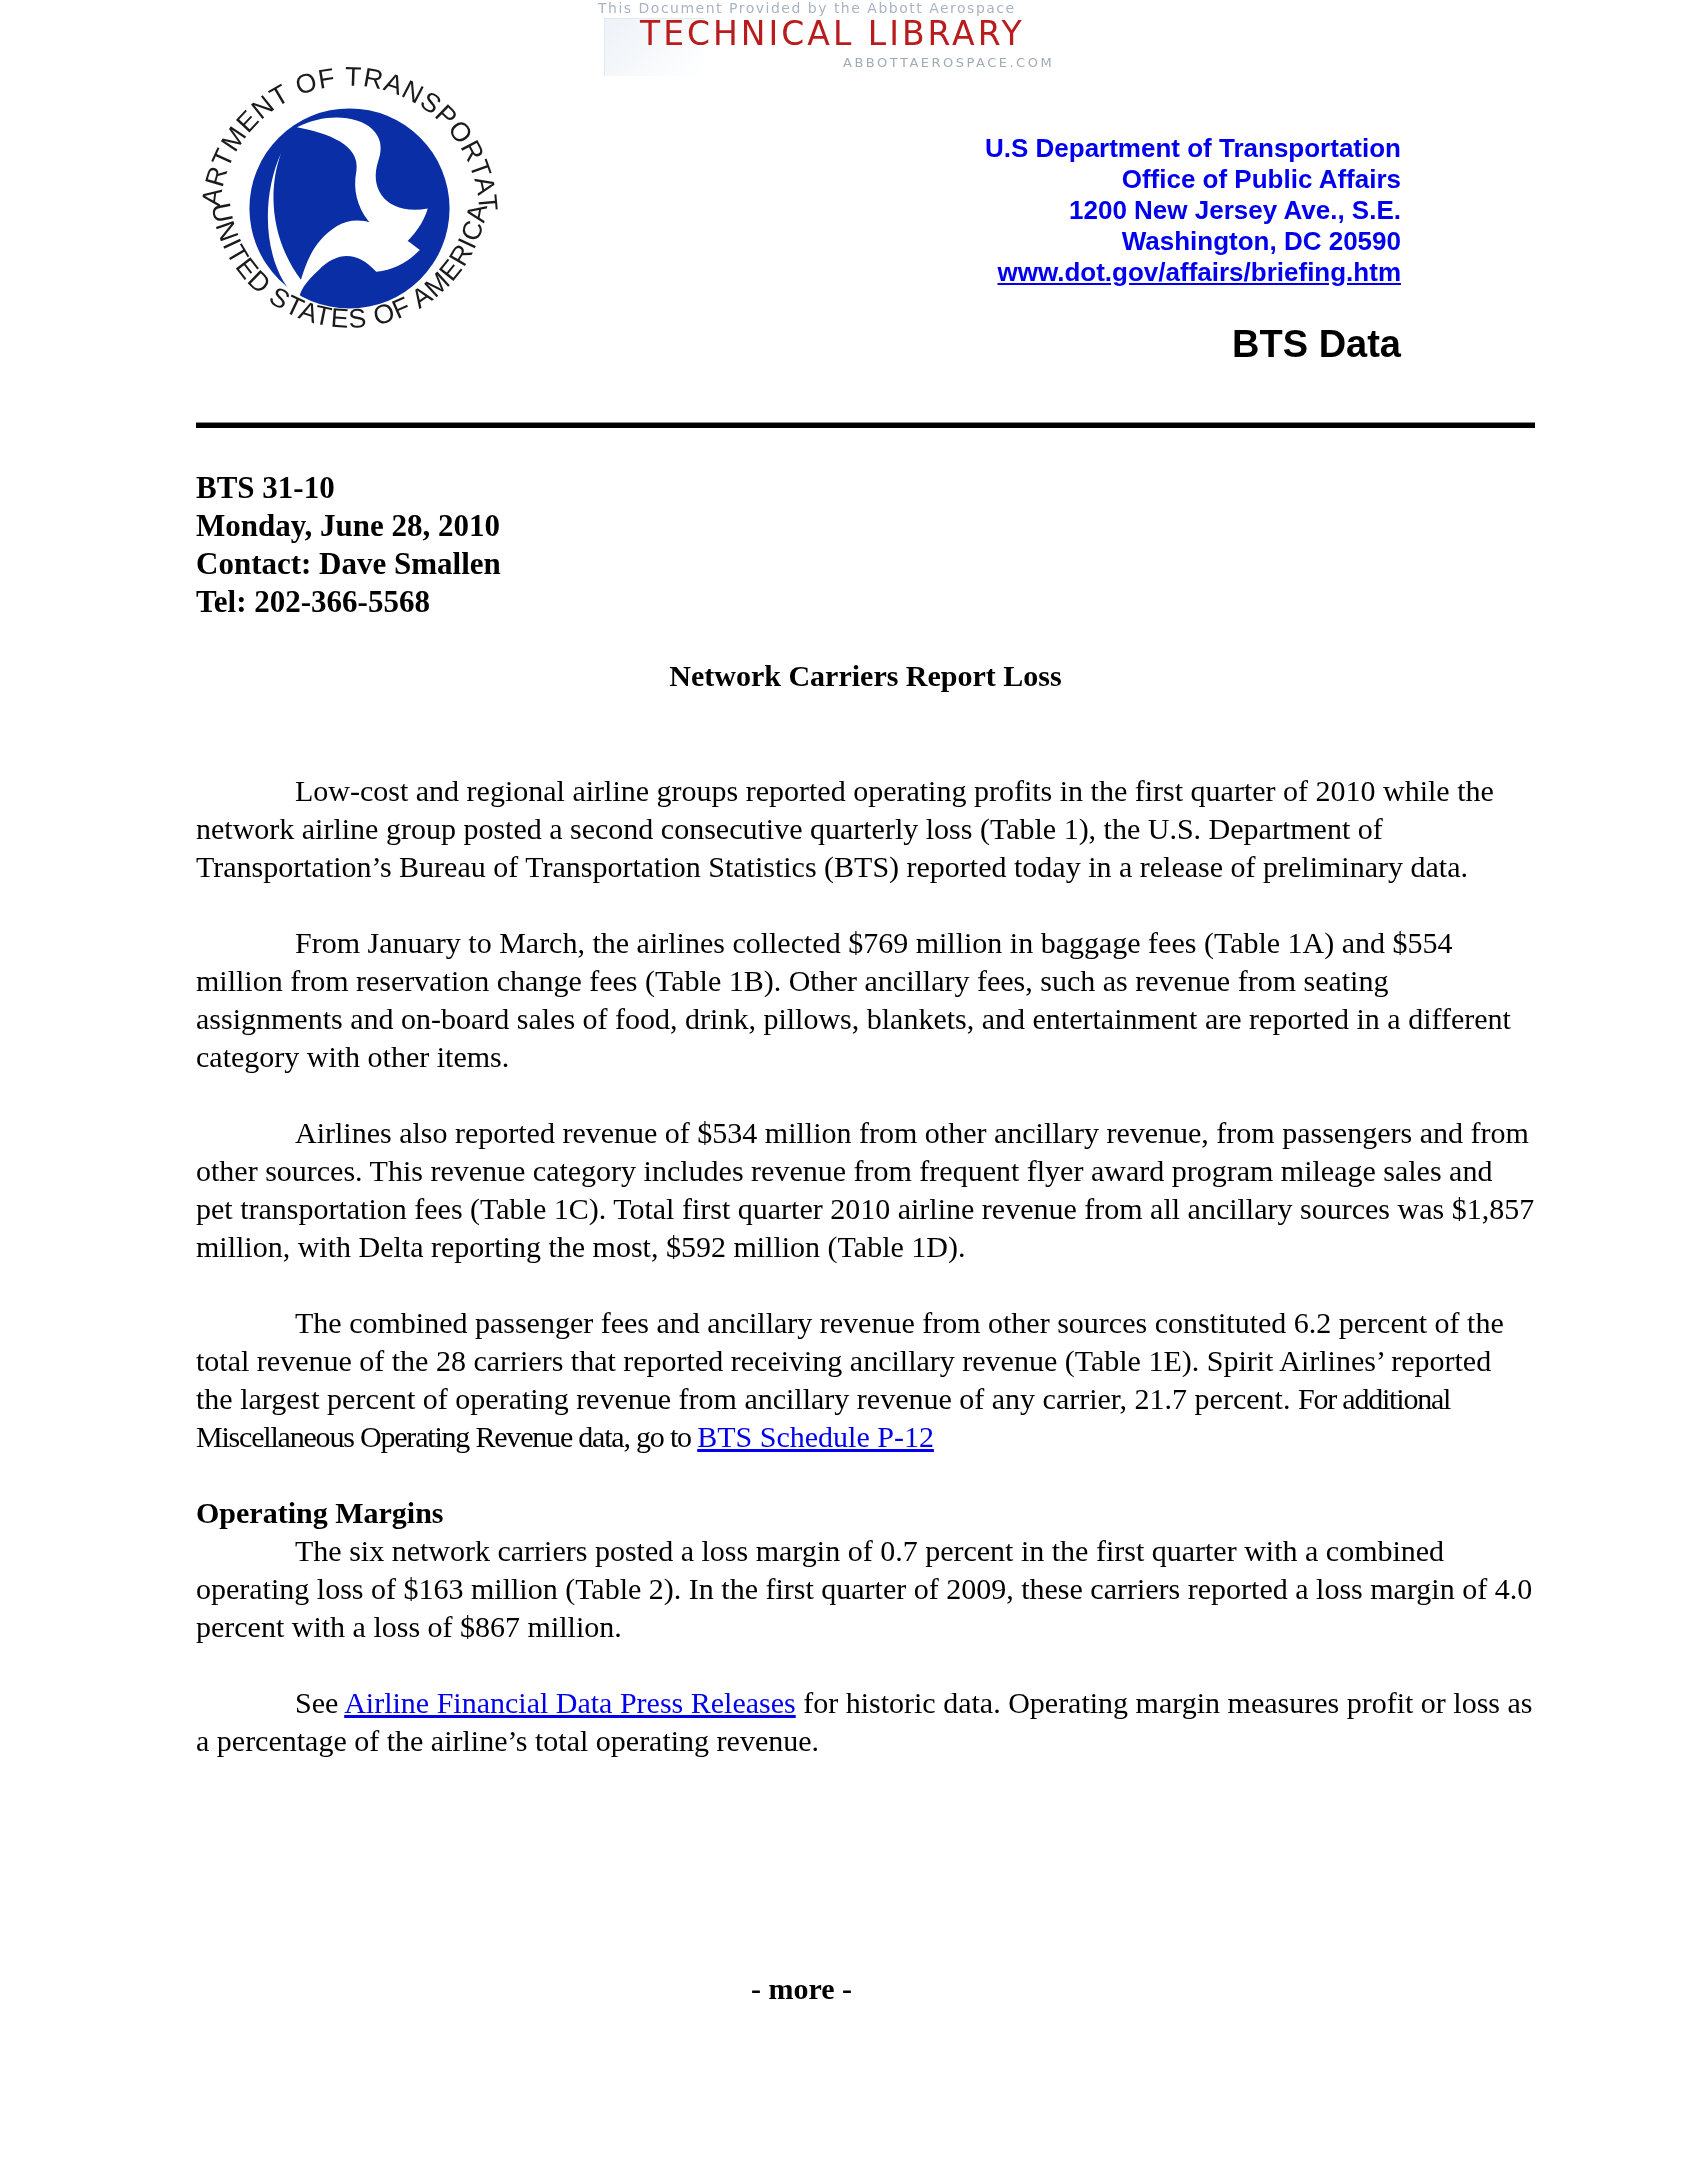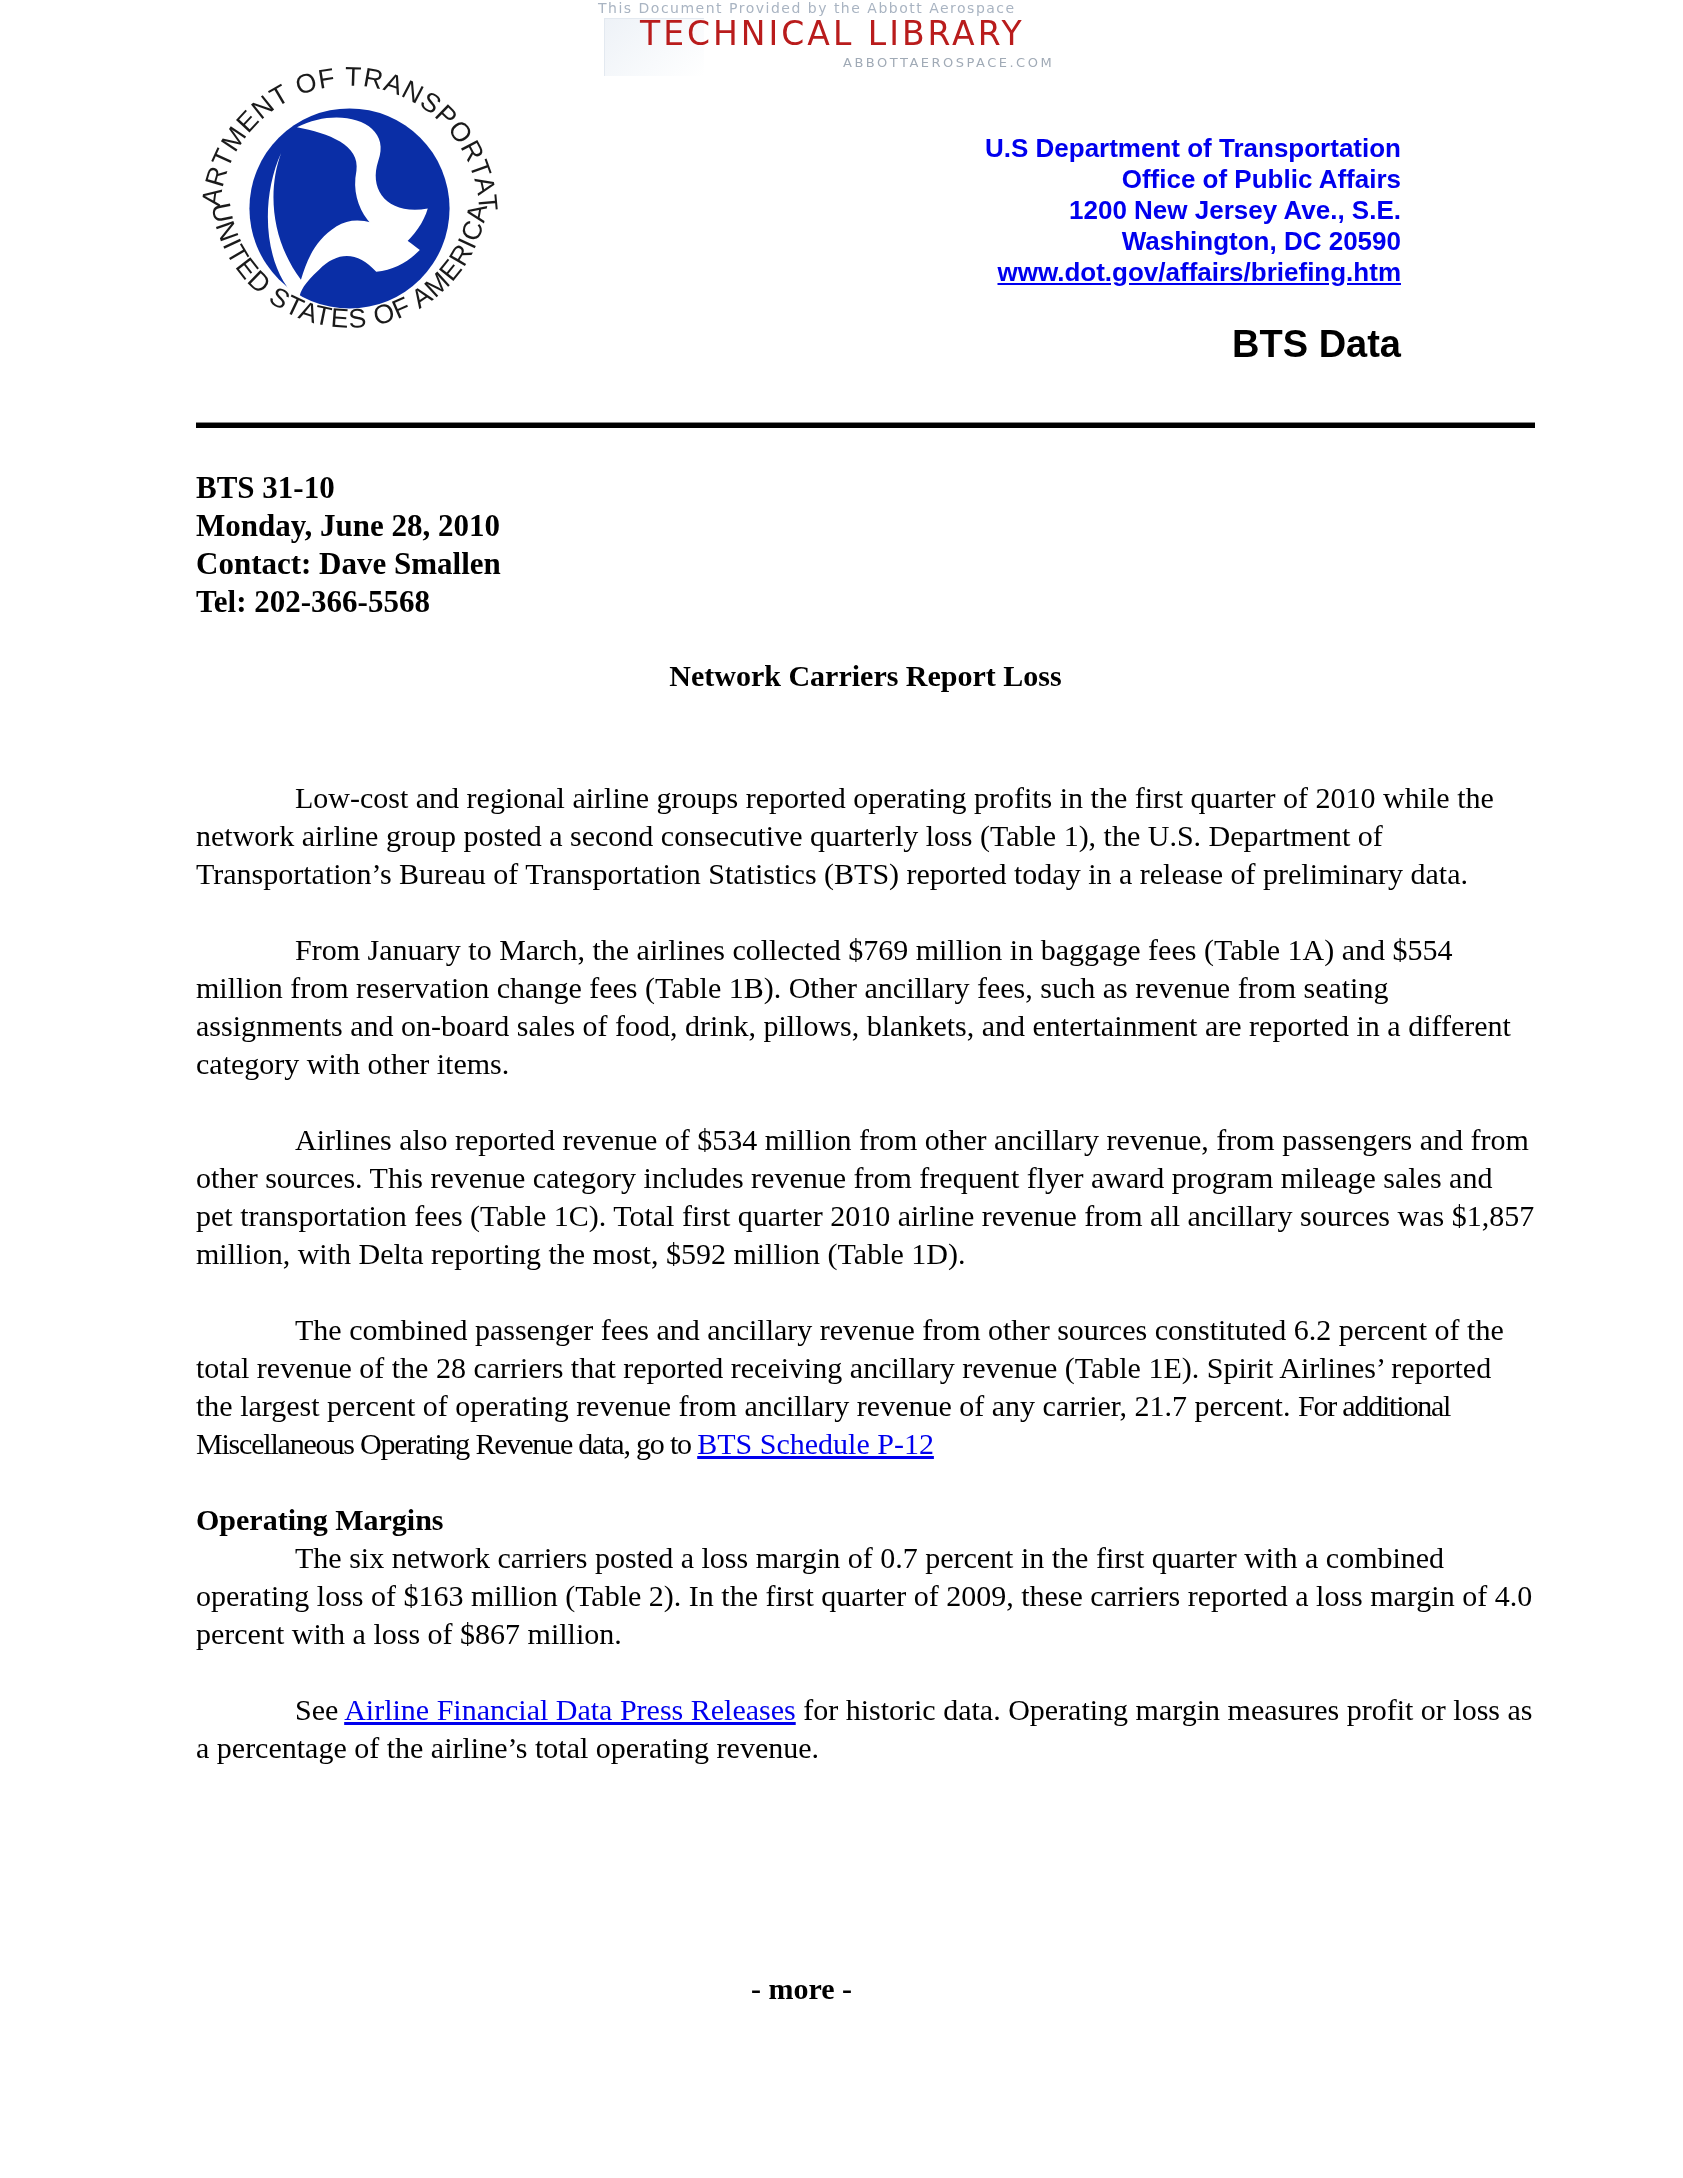--- a/index.html
+++ b/index.html
@@ -29,21 +29,21 @@
 
   .rule { position:absolute; left:196px; top:422px; width:1339px; height:5px; background:#000;
           border-top:1px solid #888; }
 
   .meta { position:absolute; left:196px; top:469px; font-weight:bold; font-size:31px; line-height:38px; }
 
   .headline { position:absolute; left:196px; width:1339px; top:657px; text-align:center;
               font-weight:bold; font-size:30px; line-height:38px; }
 
   .body { position:absolute; left:196px; width:1339px; top:768px; font-size:30px; line-height:38px; }
-  .body p { margin:11px 0 38px 0; text-indent:99px; }
+  .body p { margin:4px 0 38px 0; text-indent:99px; }
   .body h3 { margin:0; font-size:30px; font-weight:bold; line-height:38px; }
   .body p.after-head { margin-top:0; }
   .body a { color:#0000ee; text-decoration:underline; }
   .condensed { letter-spacing:-1.2px; }
 
   .more { position:absolute; left:0; width:1603px; top:1972px; text-align:center;
           font-weight:bold; font-size:30px; }
 </style>
 </head>
 <body>

